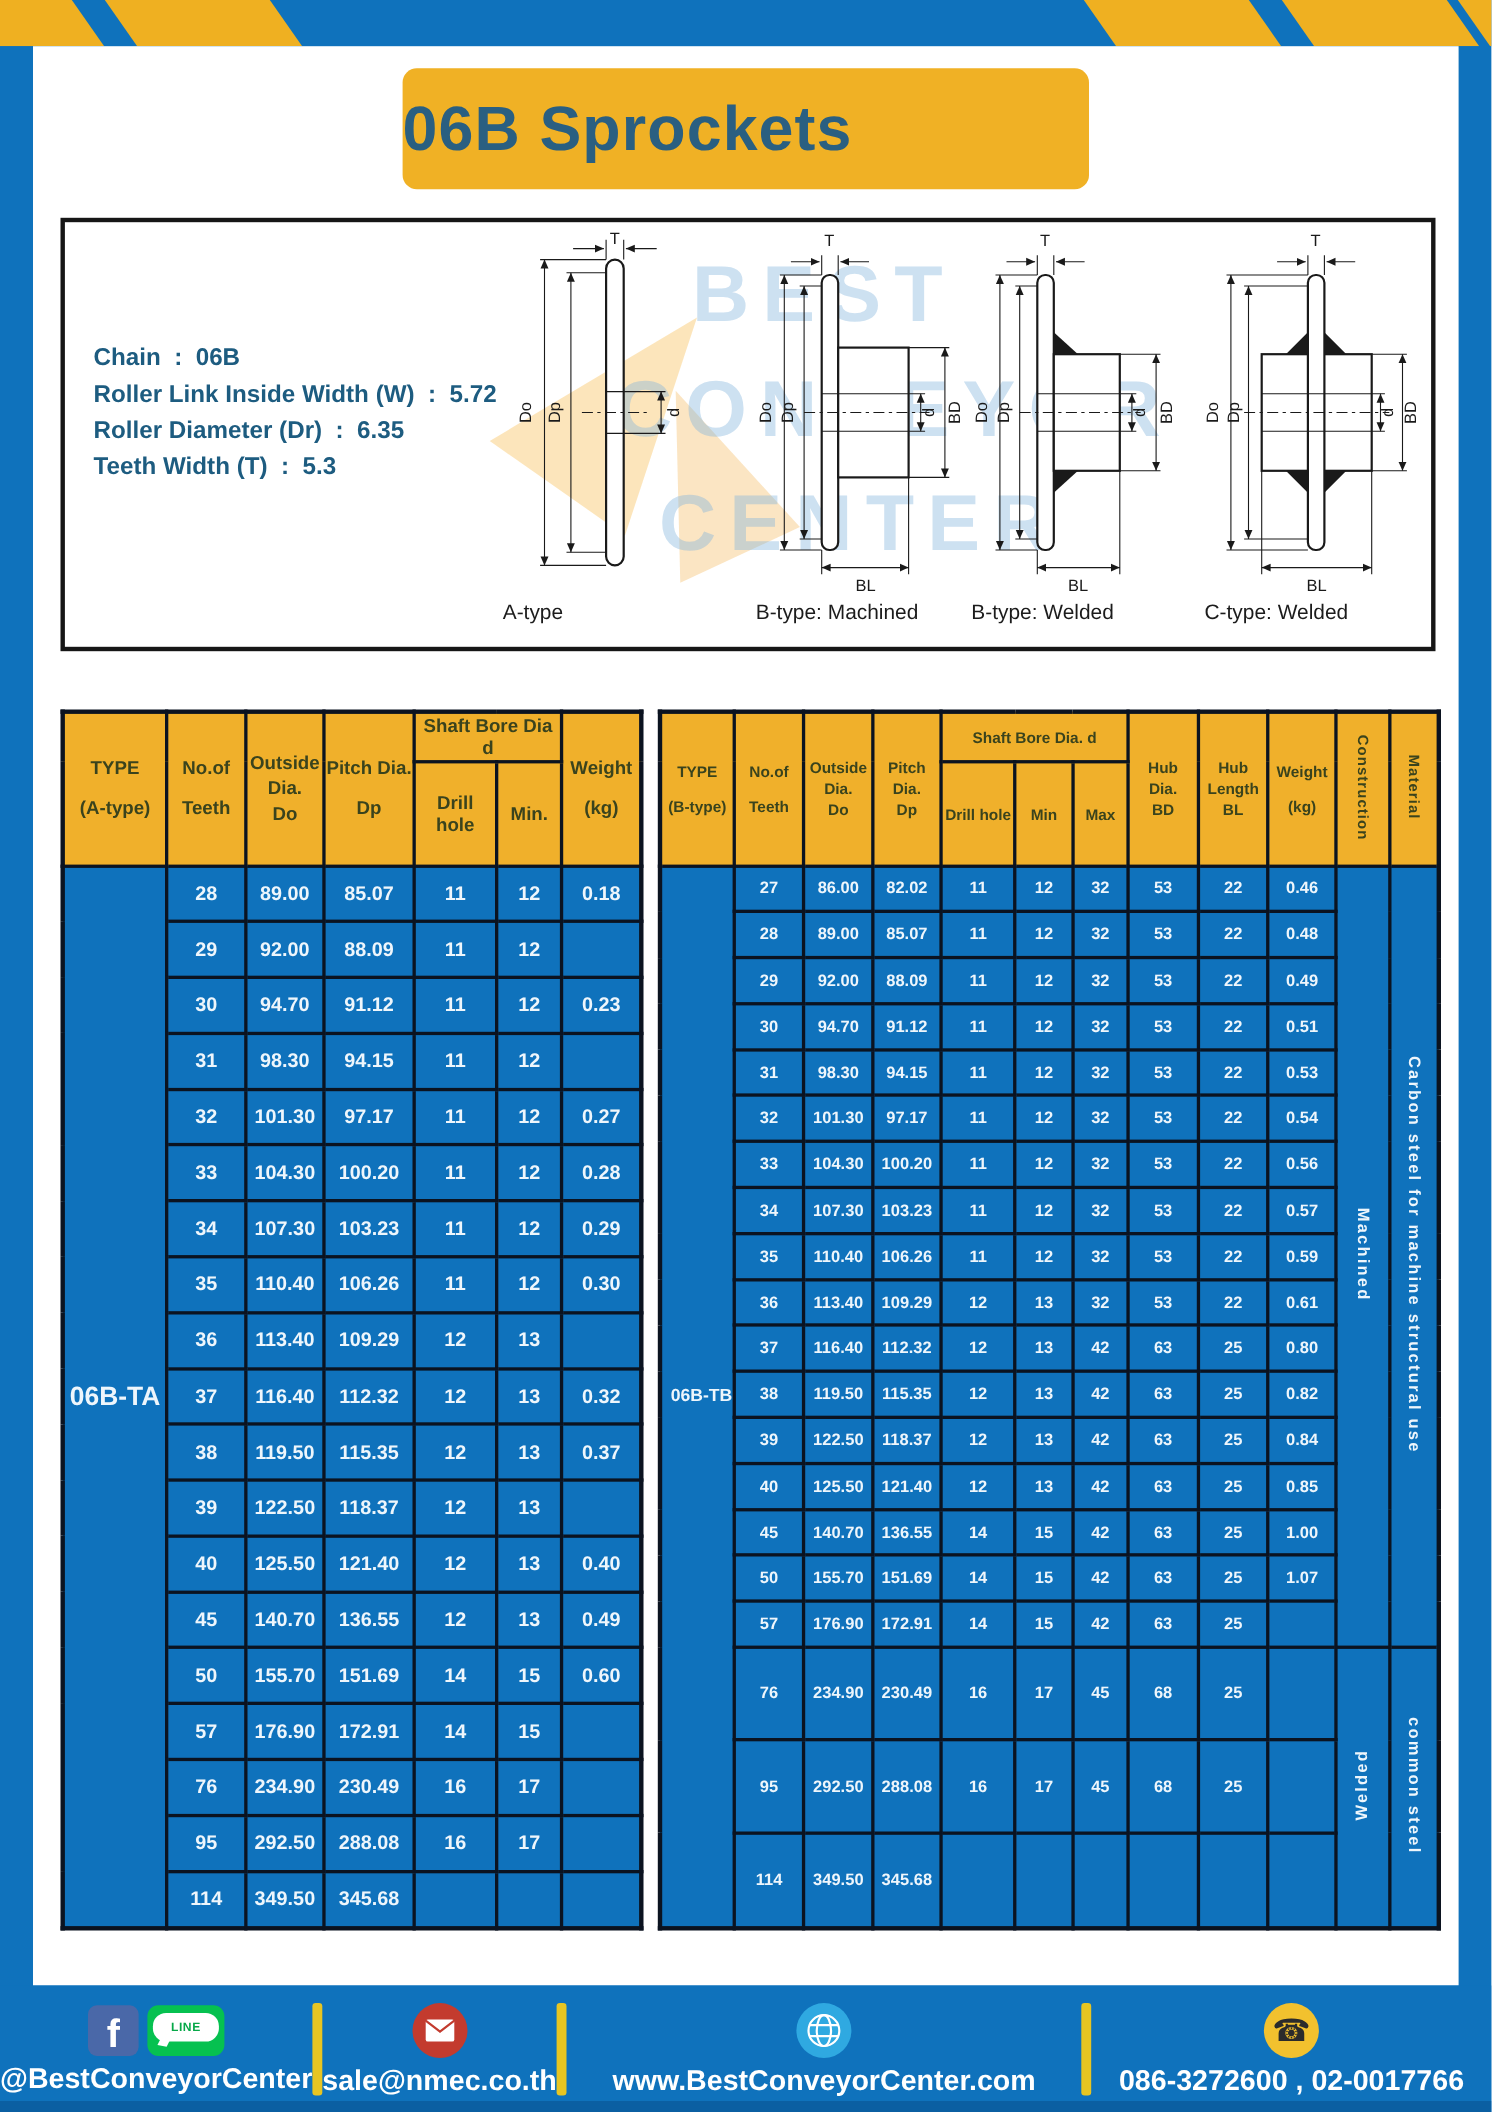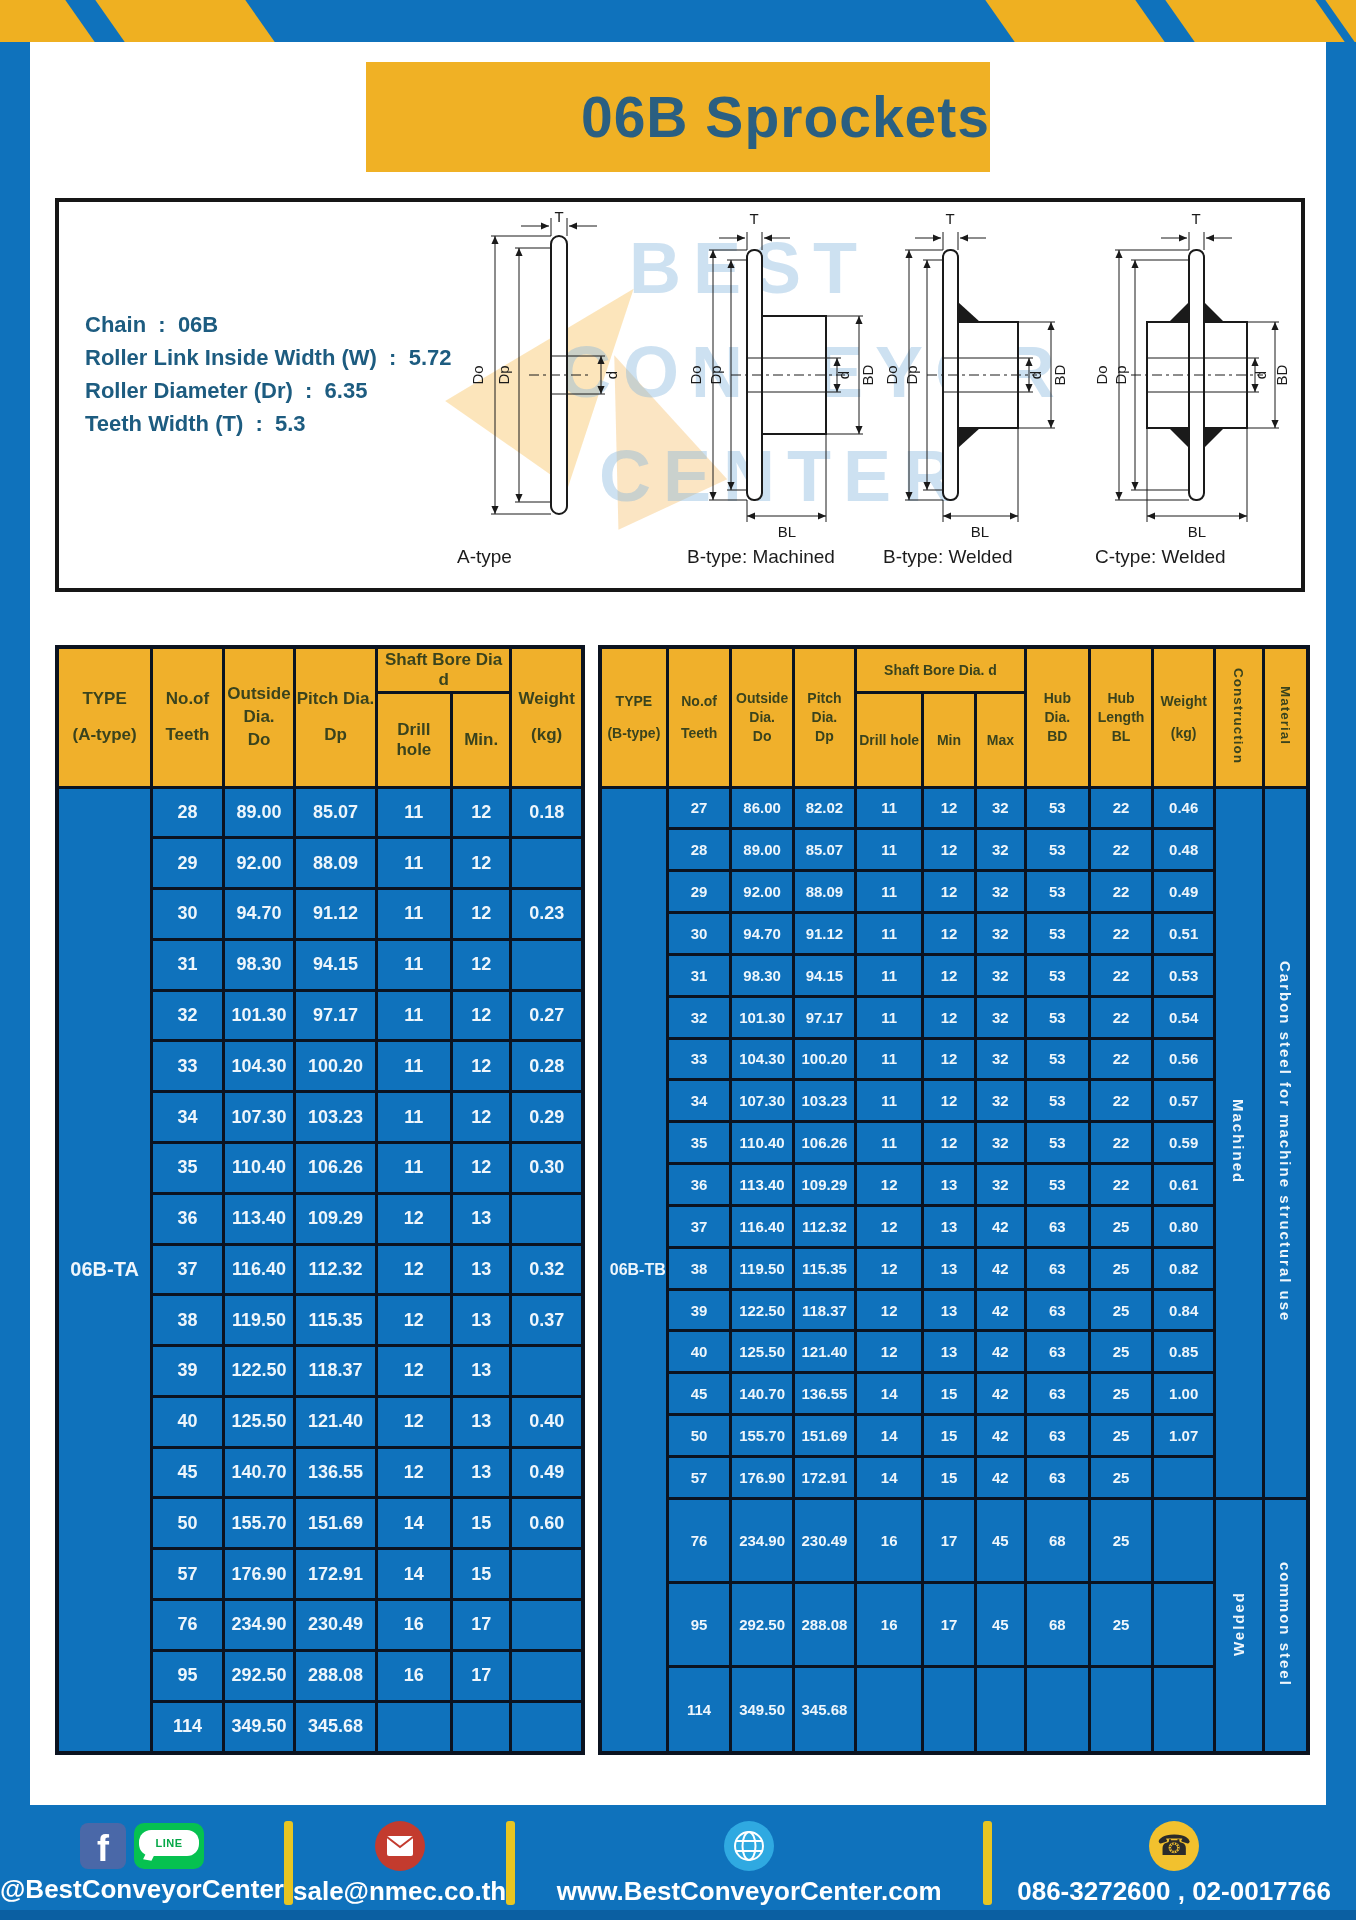--- a/index.html
+++ b/index.html
@@ -5,21 +5,21 @@
   html,body{margin:0;padding:0;background:#ffffff;}
   .page{position:relative;width:1356px;height:1920px;background:#0f72bc;overflow:hidden;
         font-family:"Liberation Sans",sans-serif;}
   
   .top-bar{position:absolute;left:0;top:0;width:100%;height:42px;overflow:hidden;}
   .stripe{position:absolute;top:0;height:42px;width:150px;background:#efb021;transform:skewX(35deg);}
   
   .content{position:absolute;left:30px;top:42px;width:1296px;height:1763px;background:#ffffff;}
   
   .title-banner{position:absolute;left:366px;top:62px;width:624px;height:110px;background:#f0b125;
-                display:flex;align-items:center;justify-content:flex-end;}
+                display:flex;align-items:center;justify-content:flex-start;border-radius:13px;}
   .title-text{font-size:57px;font-weight:bold;color:#2a5f81;letter-spacing:1px;}
   
   .diagram-panel{position:absolute;left:55px;top:198px;width:1250px;height:394px;background:#fff;
                  border:4px solid #161616;box-sizing:border-box;}
   .spec-list{position:absolute;left:26px;top:106px;z-index:3;}
   .spec-line{font-size:22px;font-weight:bold;color:#1d5c80;line-height:33px;white-space:pre;}
   .watermark{position:absolute;left:500px;top:14px;z-index:1;font-weight:bold;font-size:72px;
              color:rgba(130,180,220,0.40);letter-spacing:12px;line-height:104px;}
   .watermark div:nth-child(1){margin-left:70px;}
   .watermark div:nth-child(3){margin-left:40px;}
@@ -49,21 +49,21 @@
   .tbl-wrap th{background:#f0b02b;color:#3a431d;font-weight:bold;}
   .tbl-a th{font-size:17px;}
   .tbl-b th{font-size:14px;}
   .tbl-wrap th div{margin:3px 0;}
   .tbl-wrap th div.l2{margin-top:16px;}
   .tbl-wrap tr.hrow1{height:45px;}
   .tbl-wrap tr.hrow2{height:95px;}
   .tbl-wrap tbody td{background:#0f72bc;color:#eef6fc;font-weight:bold;}
   .tbl-a tbody td{font-size:18px;}
   .tbl-b tbody td{font-size:15px;}
-  .tbl-a .type-cell{font-size:20px;}
+  .tbl-a .type-cell{font-size:24px;}
   .tbl-b .type-cell{font-size:16px;text-align:right;}
   .vert{writing-mode:vertical-rl;text-orientation:mixed;display:inline-block;letter-spacing:2px;}
   .vert.flip{transform:rotate(180deg);}
   th .vert{letter-spacing:1px;font-size:13.5px;}
   td.vert-cell{font-size:14px;}
   td.vert-cell .vert{letter-spacing:2px;}
   
   .footer{position:absolute;left:0;top:1805px;width:1356px;height:115px;background:#0f72bc;
           display:flex;align-items:center;}
   .bottom-edge{position:absolute;left:0;bottom:0;width:100%;height:10px;background:#0b5fa2;}

